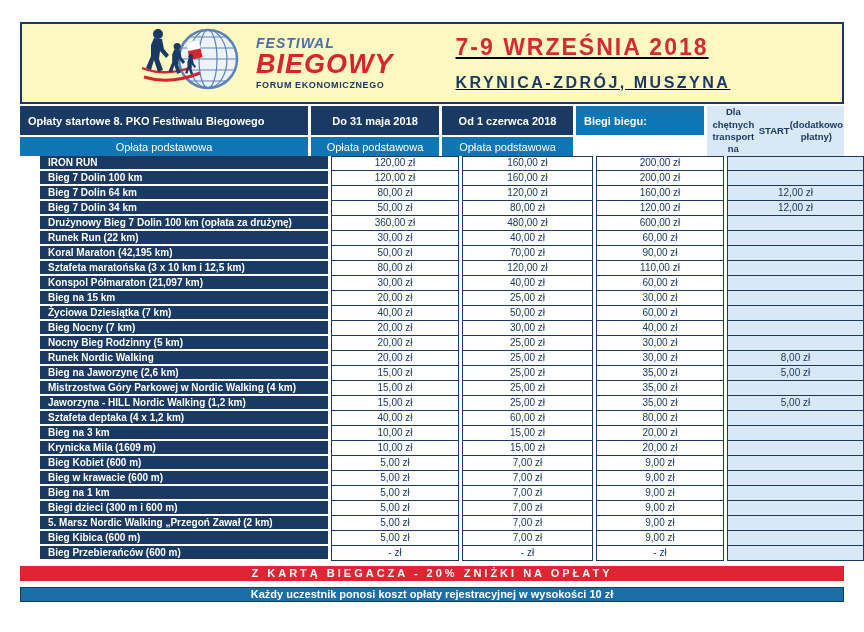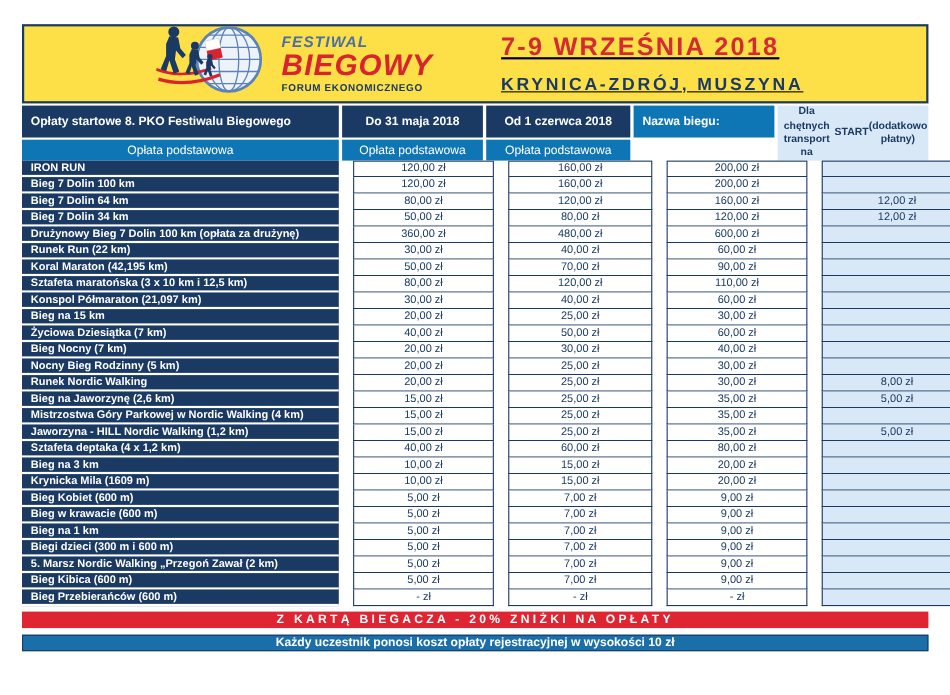--- a/index.html
+++ b/index.html
@@ -10,31 +10,31 @@
     --banner-blue:#1b6fa8;
     --title-red:#d42a33;
     --logo-blue:#4a6fa5;
     --logo-red:#d9232e;
     --globe-blue:#5b83b8;
   }
   *{margin:0;padding:0;box-sizing:border-box;}
   html,body{width:864px;height:632px;background:#fff;font-family:"Liberation Sans",sans-serif;overflow:hidden;}
   .card{position:absolute;left:20px;top:22px;width:824px;}
   
-  .header-box{height:72px;border:2px solid var(--navy);background:#fde047;display:flex;align-items:center;}
+  .header-box{height:82px;border:2px solid var(--navy);background:#fef9c3;display:flex;align-items:center;}
   .logo{margin-left:120px;display:flex;align-items:center;}
   .logo-text{margin-left:4px;line-height:1;}
   .logo-l1{color:var(--logo-blue);font-size:14px;font-weight:bold;font-style:italic;letter-spacing:1px;}
   .logo-l2{color:var(--logo-red);font-size:27px;font-weight:bold;font-style:italic;letter-spacing:1px;margin-top:1px;}
   .logo-l3{color:var(--navy);font-size:9px;font-weight:bold;letter-spacing:0.6px;margin-top:3px;}
   .title-block{margin-left:62px;text-decoration:underline;}
   .event-date{color:var(--title-red);font-size:23px;font-weight:bold;letter-spacing:2px;}
   .event-location{color:var(--navy);font-size:16px;font-weight:bold;letter-spacing:2.5px;margin-top:13px;}
   
-  .grid-row{display:grid;grid-template-columns:288px 128px 131px 128px 137px;column-gap:13px;}
+  .grid-row{display:grid;grid-template-columns:288px 128px 131px 128px 137px;column-gap:3px;margin-left:20px;}
   .thead{margin-top:2px;display:grid;grid-template-columns:288px 128px 131px 128px 137px;
          grid-template-rows:29px 19px;column-gap:3px;row-gap:2px;background:#fff;}
   .h1c{background:var(--navy);color:#fff;font-weight:bold;font-size:11px;display:flex;align-items:center;justify-content:center;}
   .h1c.left{justify-content:flex-start;padding-left:8px;}
   .h2c{background:var(--bright-blue);color:#fff;font-size:11px;display:flex;align-items:center;justify-content:center;}
   .h2c.left{justify-content:flex-start;padding-left:8px;font-weight:bold;}
   .transport-h{grid-column:5;grid-row:1/3;background:var(--light-blue);color:var(--navy);
                font-weight:bold;font-size:9.5px;line-height:1.3;display:flex;flex-direction:row;
                align-items:center;justify-content:center;text-align:center;padding:1px;}
   .row{height:15px;}
@@ -112,21 +112,21 @@
 
   <div class="thead">
     <div class="h1c left">Opłaty startowe 8. PKO Festiwalu Biegowego</div>
     <div class="h1c">Do 31 maja 2018</div>
     <div class="h1c">Od 1 czerwca 2018</div>
     <div class="transport-h">
       <span>Dla chętnych transport na</span>
       <span>START</span>
       <span>(dodatkowo płatny)</span>
     </div>
-    <div class="h2c left">Nazwa biegu:</div>
+    <div class="h2c left">Biegi biegu:</div>
     <div class="h2c">Opłata podstawowa</div>
     <div class="h2c">Opłata podstawowa</div>
     <div class="h2c">Opłata podstawowa</div>
   </div>
 
   <div id="table-rows">
   <div class="row grid-row">
     <div class="cell name">IRON RUN</div>
     <div class="cell price p1">120,00 zł</div>
     <div class="cell price p2">160,00 zł</div>

